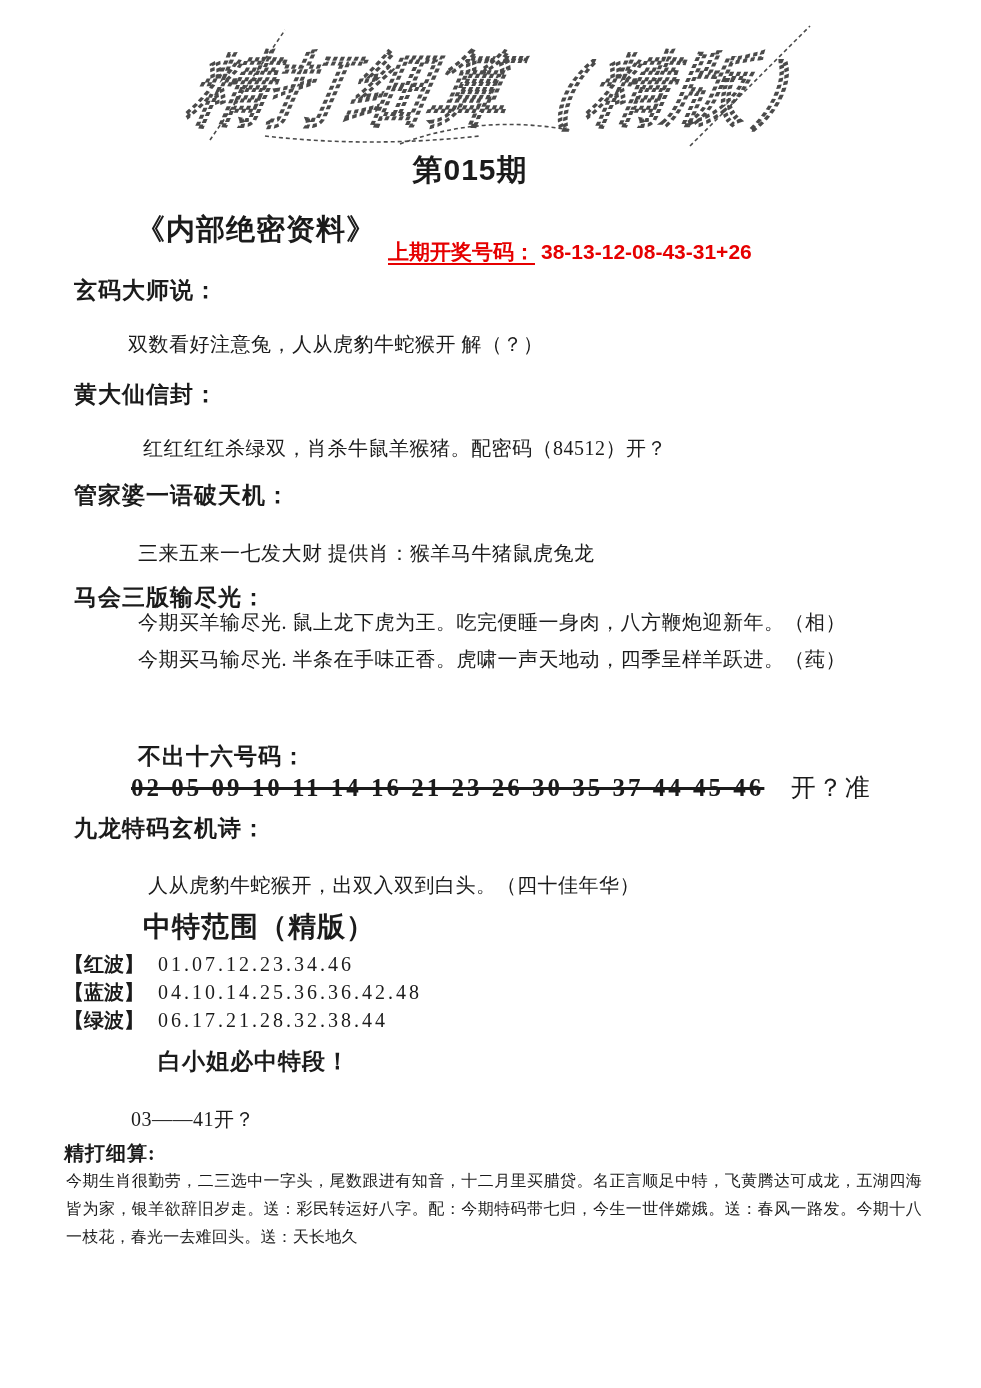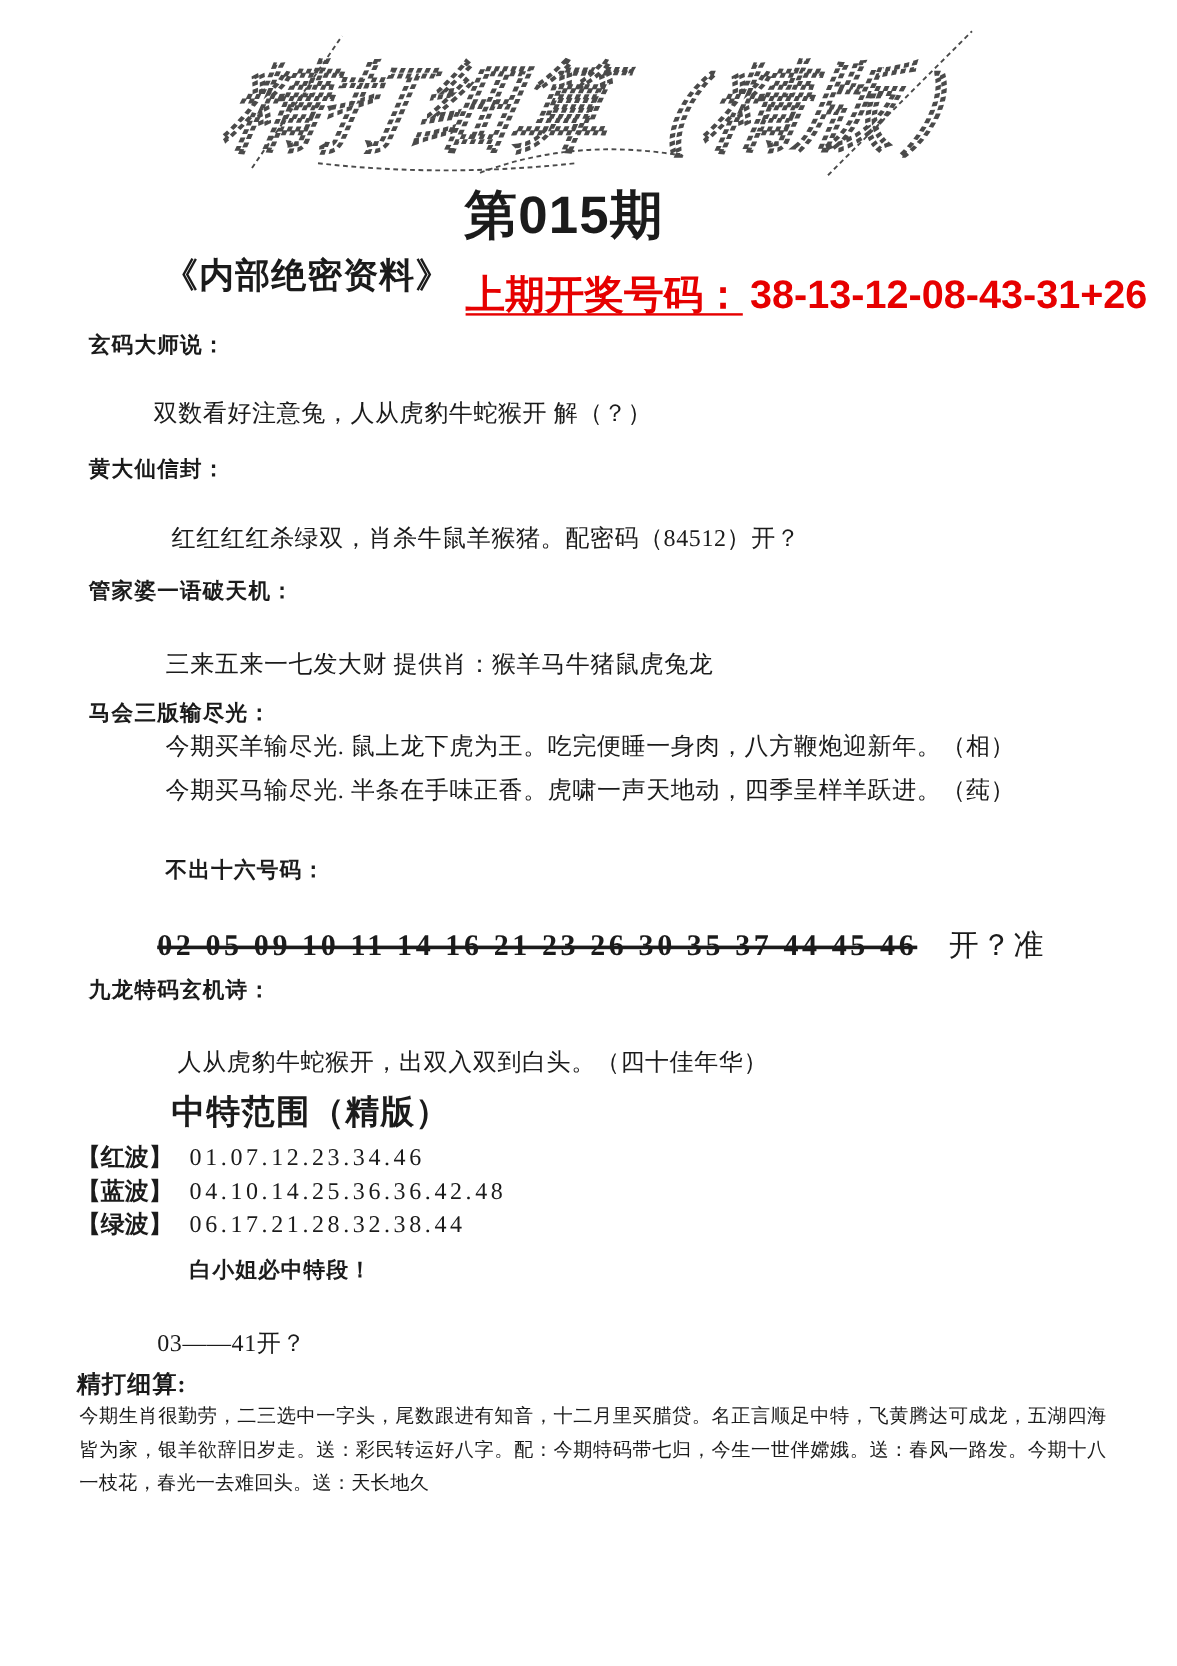--- a/index.html
+++ b/index.html
@@ -11,32 +11,32 @@
     position: relative;
     overflow: hidden;
   }
   .abs { position: absolute; white-space: nowrap; }
   .sans { font-family: "Liberation Sans", "DejaVu Sans", sans-serif; }
 
   .scribble-wrap { position: absolute; left: 150px; top: 18px; width: 680px; height: 140px; }
 
   .issue-title {
     position: absolute; left: 0; top: 150px; width: 940px;
-    text-align: center; font-size: 44px; font-weight: bold;
+    text-align: center; font-size: 30px; font-weight: bold;
     letter-spacing: 1px;
   }
   .secret-label {
     left: 136px; top: 210px;
     font-size: 29px; font-weight: bold; letter-spacing: 1px;
   }
-  .lastdraw-row { left: 388px; top: 224px; font-size: 33px; font-weight: bold; color: #e60000; }
+  .lastdraw-row { left: 388px; top: 238px; font-size: 21px; font-weight: bold; color: #e60000; }
   .lastdraw-label { text-decoration: underline; text-underline-offset: 4px; text-decoration-thickness: 2px; }
   .lastdraw-value { margin-left: 6px; }
 
-  .section-heading { font-size: 18px; font-weight: bold; letter-spacing: 1px; }
+  .section-heading { font-size: 23px; font-weight: bold; letter-spacing: 1px; }
   .body-line { font-size: 20px; letter-spacing: 0.5px; }
 
   .mahui-lines { left: 138px; top: 604px; font-size: 20px; line-height: 37px; letter-spacing: 0.5px; }
   .mahui-lines div { white-space: nowrap; }
 
   .numbers-row { left: 131px; top: 771px; font-size: 25px; }
   .numbers-struck {
     text-decoration: line-through;
     text-decoration-thickness: 3px;
     letter-spacing: 3px;
@@ -86,21 +86,21 @@
 
   <div class="abs section-heading" style="left:74px; top:480px;">管家婆一语破天机：</div>
   <div class="abs body-line" style="left:138px; top:540px;">三来五来一七发大财 提供肖：猴羊马牛猪鼠虎兔龙</div>
 
   <div class="abs section-heading" style="left:74px; top:582px;">马会三版输尽光：</div>
   <div class="abs mahui-lines">
     <div>今期买羊输尽光. 鼠上龙下虎为王。吃完便睡一身肉，八方鞭炮迎新年。（相）</div>
     <div>今期买马输尽光. 半条在手味正香。虎啸一声天地动，四季呈样羊跃进。（莼）</div>
   </div>
 
-  <div class="abs section-heading" style="left:138px; top:713px;">不出十六号码：</div>
+  <div class="abs section-heading" style="left:138px; top:741px;">不出十六号码：</div>
   <div class="abs numbers-row">
     <span class="numbers-struck">02 05 09 10 11 14 16 21 23 26 30 35 37 44 45 46</span>
     <span class="numbers-suffix">开？准</span>
   </div>
 
   <div class="abs section-heading" style="left:74px; top:813px;">九龙特码玄机诗：</div>
   <div class="abs body-line" style="left:148px; top:872px;">人从虎豹牛蛇猴开，出双入双到白头。（四十佳年华）</div>
 
   <div class="abs section-heading" style="left:143px; top:908px; font-size:28px;">中特范围（精版）</div>
 

